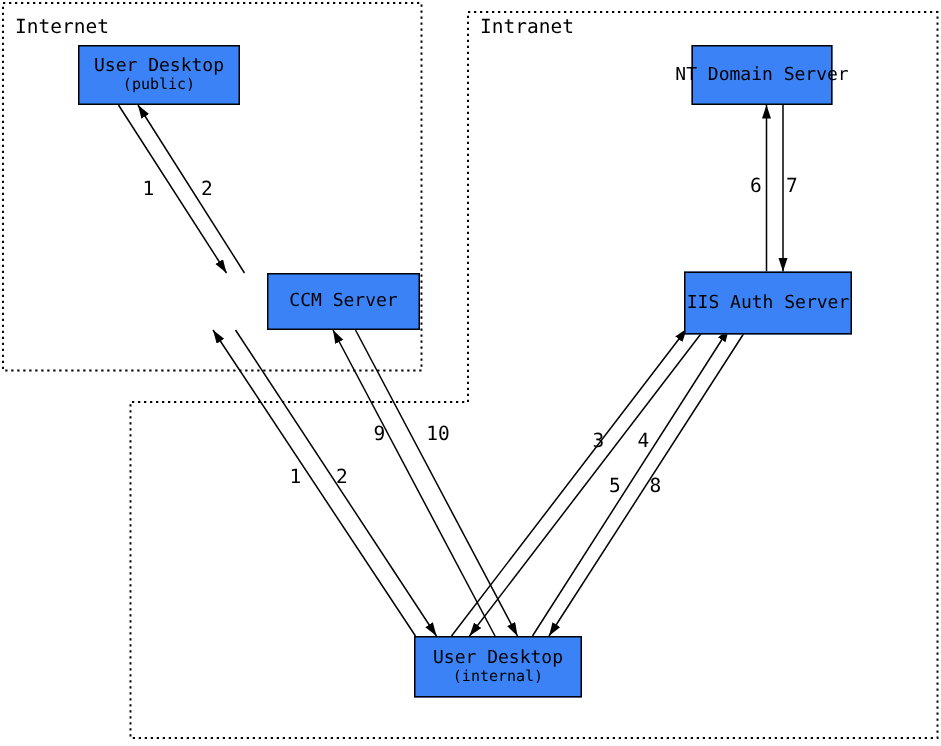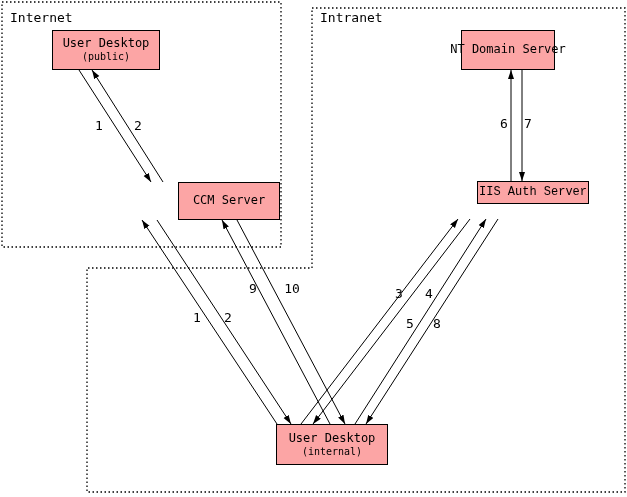--- a/index.html
+++ b/index.html
@@ -1,19 +1,19 @@
 <!DOCTYPE html>
 <html><head>
 <meta charset="utf-8">
 <style>
   html,body{margin:0;padding:0;background:#ffffff;}
   body{width:627px;height:497px;overflow:hidden;}
   .stage{position:relative;width:627px;height:497px;font-family:"DejaVu Sans Mono","Liberation Mono",monospace;color:#000;padding-left:16px;}
   .stage svg{position:absolute;left:0;top:0;}
-  .node{position:absolute;box-sizing:border-box;background:#fca5a5;border:1px solid #000;
+  .node{position:absolute;box-sizing:border-box;background:#3b82f6;border:1px solid #000;
         display:flex;flex-direction:column;align-items:center;justify-content:center;line-height:1.15;}
   .node .lbl{font-size:12px;white-space:nowrap;}
   .node .sub{font-size:10px;white-space:nowrap;}
   .region-label,.edge-label{font-family:"DejaVu Sans Mono","Liberation Mono",monospace;}
 </style>
 </head>
 <body>
 
 <div class="stage">
   <svg id="diagram-svg" width="627" height="497" viewBox="0 0 627 497">
@@ -55,21 +55,21 @@
       <div class="node" style="left: 52px; top: 30px; width: 108px; height: 40px;">
         <span class="lbl">User Desktop</span>
         <span class="sub">(public)</span>
       </div>
       <div class="node" style="left: 150px; top: 182px; width: 102px; height: 38px; margin-left: 28px;">
         <span class="lbl">CCM Server</span>
       </div>
       <div class="node" style="left: 461px; top: 30px; width: 94px; height: 40px;">
         <span class="lbl">NT Domain Server</span>
       </div>
-      <div class="node" style="left: 477px; top: 181px; width: 112px; height: 23px; font-family: Liberation Mono, monospace;">
+      <div class="node" style="left: 456px; top: 181px; width: 112px; height: 42px;">
         <span class="lbl">IIS Auth Server</span>
       </div>
       <div class="node" style="left: 276px; top: 424px; width: 112px; height: 41px;">
         <span class="lbl">User Desktop</span>
         <span class="sub">(internal)</span>
       </div>
     </div>
 </div>
 
 </body></html>

